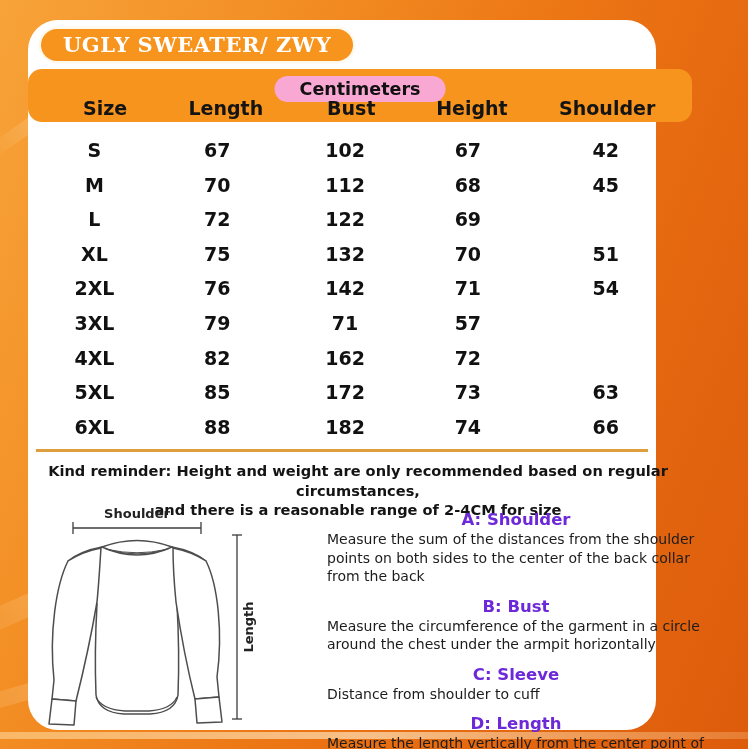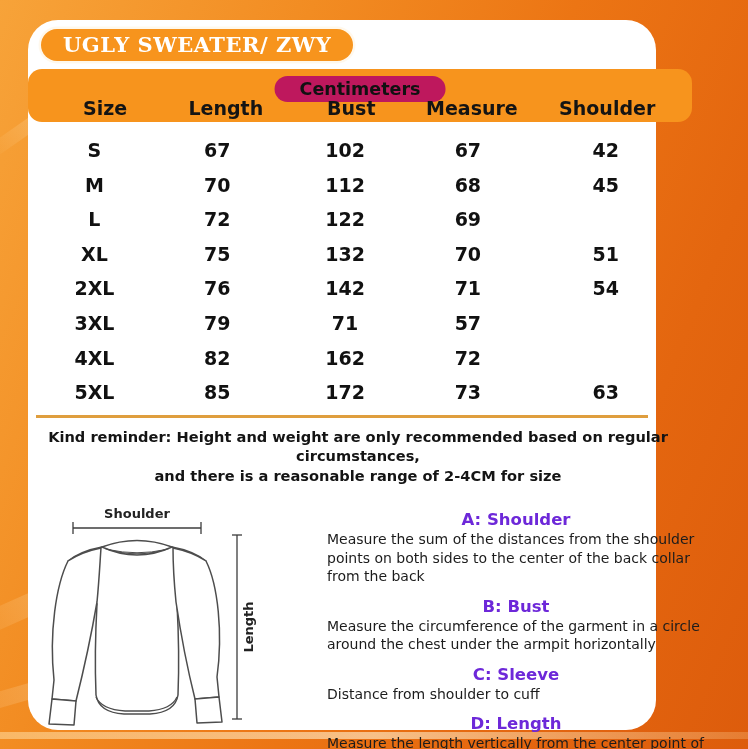--- a/index.html
+++ b/index.html
@@ -23,21 +23,21 @@
     font-family:"DejaVu Serif","Liberation Serif",serif;
     font-weight:bold;font-size:21px;line-height:24px;letter-spacing:.5px;
     box-shadow:0 0 0 2.5px rgba(255,243,220,.55);
   }
   .thead{
     position:relative;margin:8px auto 0 auto;width:664px;height:53px;
     background:#F7941D;border-radius:14px;
   }
   .cm-pill{
     position:absolute;top:7px;left:50%;transform:translateX(-50%);
-    background:#be185d;color:#111;border-radius:15px;
+    background:#f9a8d4;color:#111;border-radius:15px;
     padding:2px 25px;font-size:17.5px;font-weight:700;line-height:22px;
   }
   .cols{position:absolute;left:12px;right:0;bottom:3px;display:grid;grid-template-columns:20% 17% 21.5% 15.5% 26%;}
   .cols span{text-align:center;font-size:19px;font-weight:700;color:#141414;}
   .rows{width:664px;margin:11px auto 0 auto;}
   .trow{display:grid;grid-template-columns:20% 17% 21.5% 15.5% 26%;height:34.6px;}
   .trow span{text-align:center;font-size:19px;font-weight:700;color:#111;line-height:34.6px;}
   .divider{margin:5px 8px 0 8px;height:3px;background:#DF9E3E;border:none;}
   .reminder{
     margin:9px auto 16px auto;width:660px;text-align:center;
@@ -60,21 +60,21 @@
 <div class="card">
 
   <div class="title-pill">UGLY SWEATER/ ZWY</div>
 
   <div class="thead">
     <div class="cm-pill">Centimeters</div>
     <div class="cols">
       <span>Size</span>
       <span>Length</span>
       <span>Bust</span>
-      <span>Measure</span>
+      <span>Height</span>
       <span>Shoulder</span>
     </div>
   </div>
 
   <div class="rows">
     <div class="trow">
       <span>S</span>
       <span>67</span>
       <span>102</span>
       <span>67</span>
@@ -119,20 +119,27 @@
       <span>162</span>
       <span>72</span>
     </div>
     <div class="trow">
       <span>5XL</span>
       <span>85</span>
       <span>172</span>
       <span>73</span>
       <span>63</span>
     </div>
+    <div class="trow">
+      <span>6XL</span>
+      <span>88</span>
+      <span>182</span>
+      <span>74</span>
+      <span>66</span>
+    </div>
   </div>
 
   <div class="divider"></div>
 
   <div class="reminder">
     <div>Kind reminder: Height and weight are only recommended based on regular circumstances,</div>
     <div>and there is a reasonable range of 2-4CM for size</div>
   </div>
 
   <div class="diagram">

